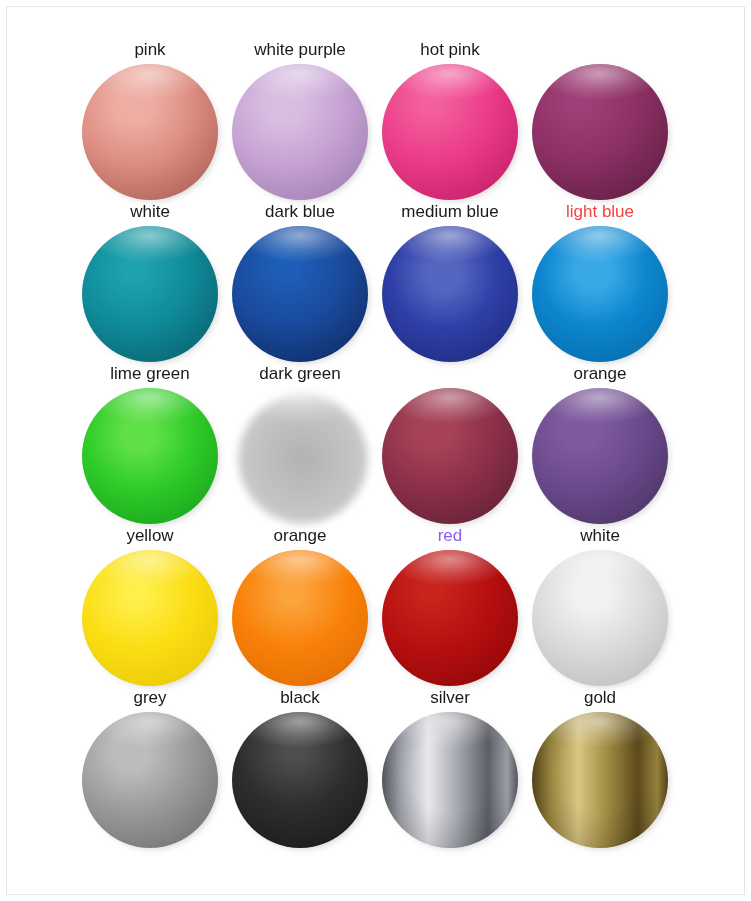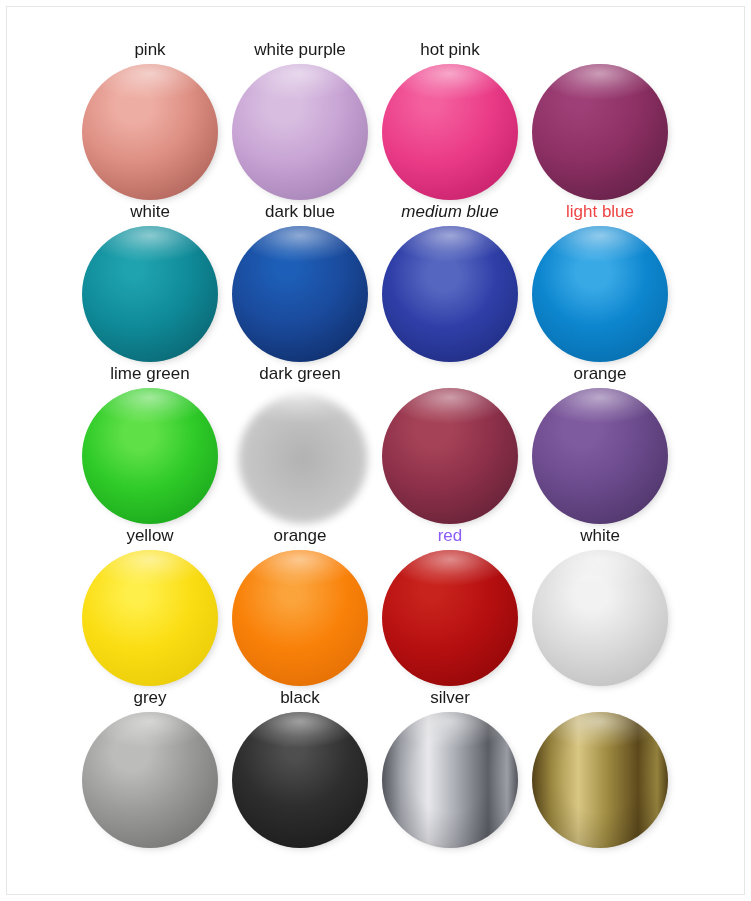--- a/index.html
+++ b/index.html
@@ -172,21 +172,21 @@
         </div>
       </div>
       <div class="swatch" style="left: 225px; top: 202px; text-decoration: underline;">
         <div class="swatch-label" style="color: rgb(26, 26, 26);">dark blue</div>
         <div class="sphere-wrap">
           <div class="sphere-shadow"></div>
           <div class="sphere" style="background: radial-gradient(circle at 40% 30%, rgb(29, 95, 184) 8%, rgb(26, 74, 156) 46%, rgb(14, 42, 99) 92%, rgb(14, 42, 99) 100%);"></div>
           <div class="sphere-sheen"></div>
         </div>
       </div>
-      <div class="swatch" style="left: 375px; top: 202px; font-style: italic;">
+      <div class="swatch" style="left: 375px; top: 202px;">
         <div class="swatch-label" style="color: rgb(26, 26, 26);">medium blue</div>
         <div class="sphere-wrap">
           <div class="sphere-shadow"></div>
           <div class="sphere" style="background: radial-gradient(circle at 45% 36%, rgb(85, 102, 192) 14%, rgb(47, 63, 168) 46%, rgb(29, 42, 124) 92%, rgb(29, 42, 124) 100%);"></div>
           <div class="sphere-sheen"></div>
         </div>
       </div>
       <div class="swatch" style="left: 525px; top: 202px;">
         <div class="swatch-label" style="color: #ef4444;">light blue</div>
         <div class="sphere-wrap">
@@ -278,20 +278,21 @@
       </div>
       <div class="swatch" style="left: 225px; top: 688px;">
         <div class="swatch-label" style="color: rgb(26, 26, 26);">black</div>
         <div class="sphere-wrap">
           <div class="sphere-shadow"></div>
           <div class="sphere" style="background: radial-gradient(circle at 46% 28%, rgb(78, 78, 78) 8%, rgb(46, 46, 46) 46%, rgb(26, 26, 26) 92%, rgb(26, 26, 26) 100%);"></div>
           <div class="sphere-sheen"></div>
         </div>
       </div>
       <div class="swatch" style="left: 525px; top: 688px;">
+        <div class="swatch-label" style="color: rgb(26, 26, 26);">gold</div>
         <div class="sphere-wrap">
           <div class="sphere-shadow"></div>
           <div class="sphere metallic" style="background: linear-gradient(90deg, rgb(94, 74, 28) 0%, rgb(160, 140, 66) 14%, rgb(216, 198, 131) 34%, rgb(160, 140, 66) 55%, rgb(94, 74, 28) 78%, rgb(160, 140, 66) 92%, rgb(94, 74, 28) 100%);">
             <div class="metal-darken"></div>
           </div>
           <div class="sphere-sheen"></div>
         </div>
       </div>
     </div>
 </div>

